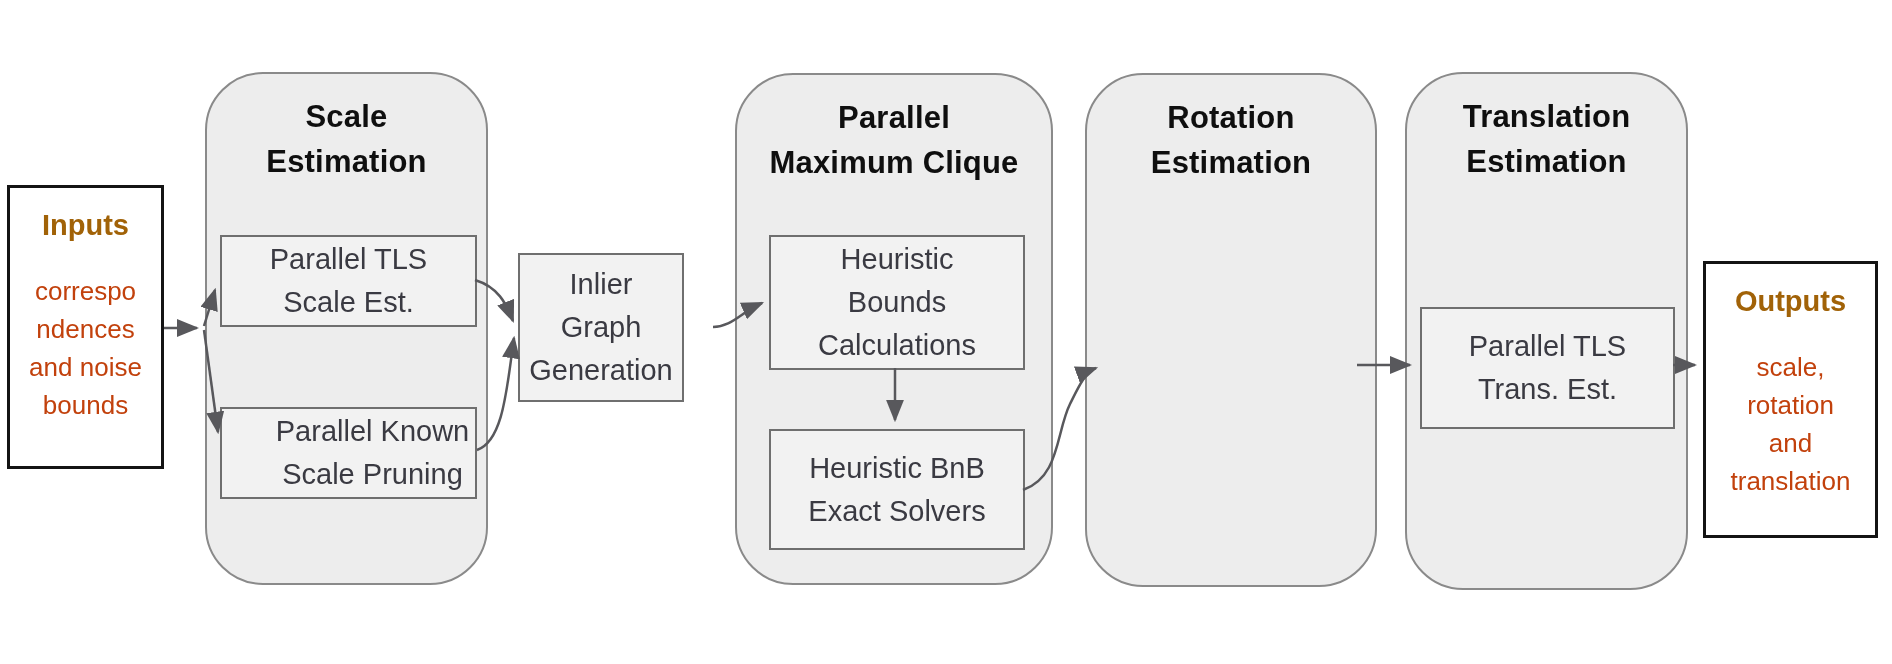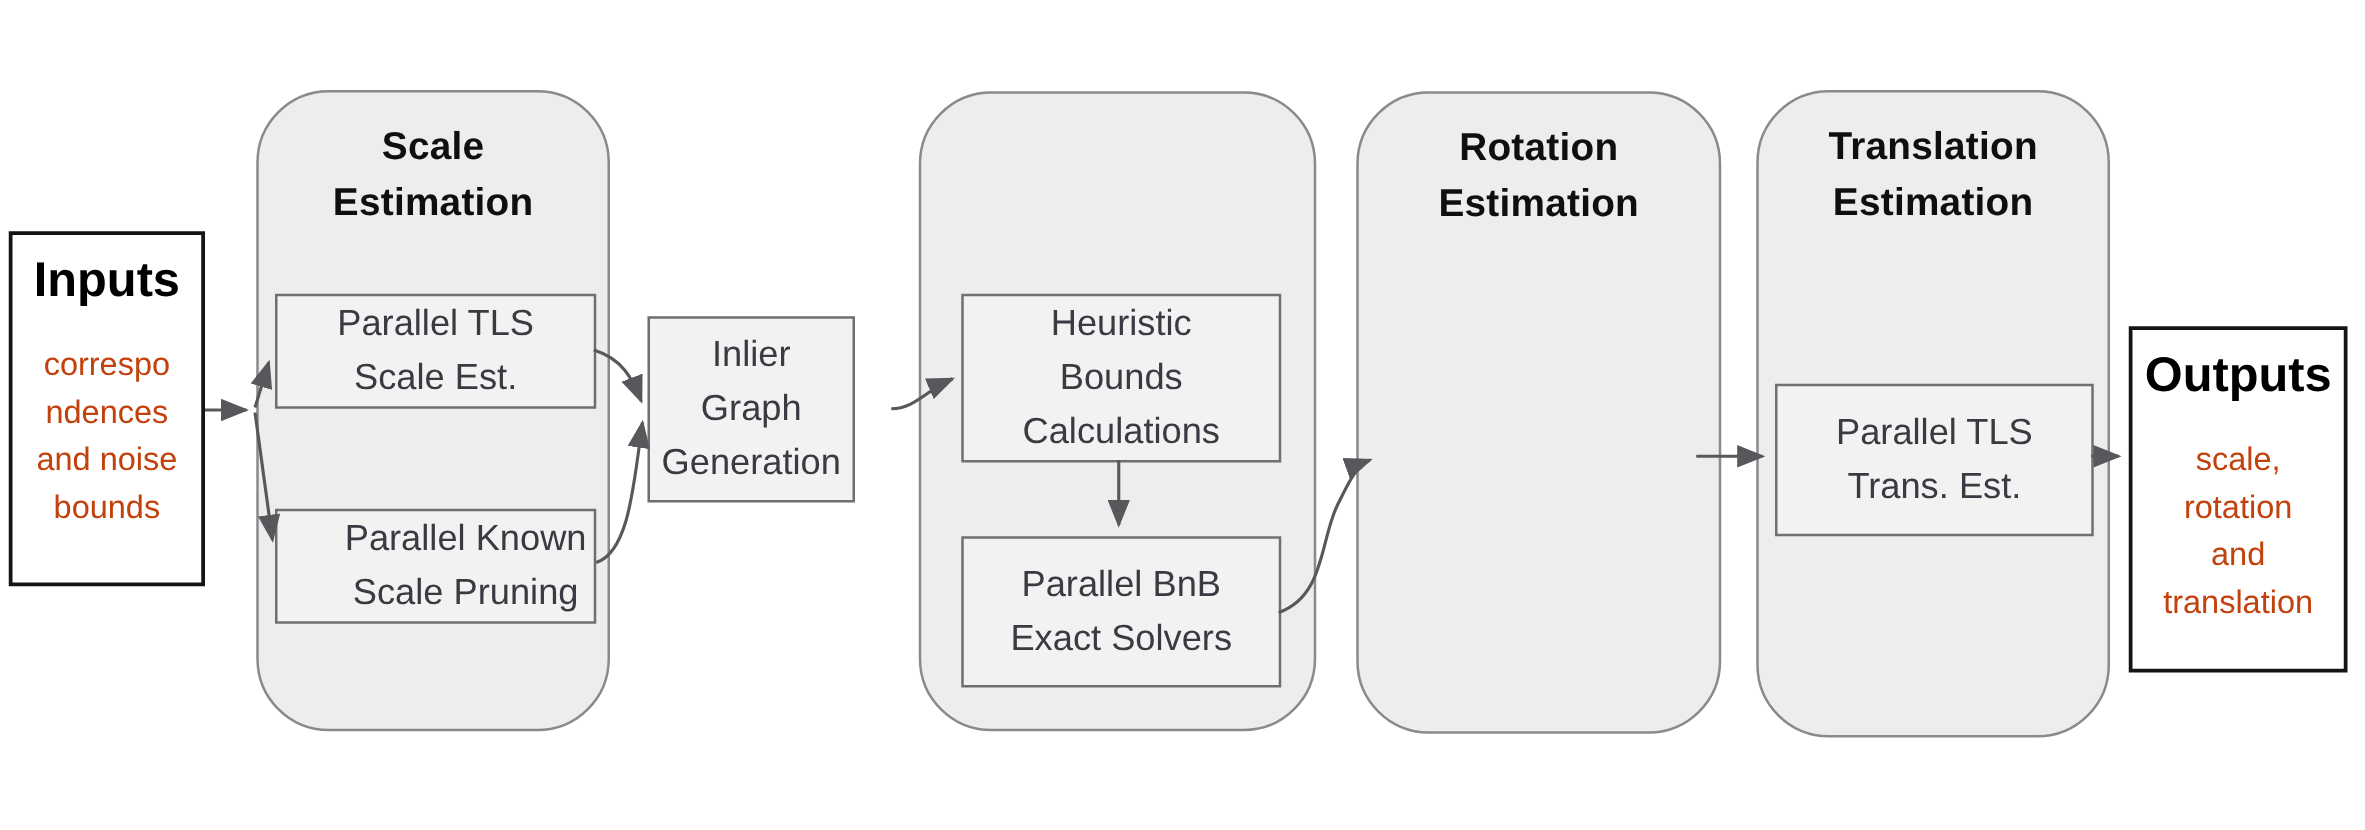--- a/index.html
+++ b/index.html
@@ -52,23 +52,23 @@
   .io-box {
     position: absolute;
     background: #ffffff;
     border: 3px solid #141414;
     box-sizing: border-box;
     text-align: center;
   }
   .io-title {
     margin-top: 20px;
     font-weight: bold;
-    font-size: 39px;
+    font-size: 29px;
     line-height: 34px;
-    color: #000000;
+    color: #a16207;
   }
   .io-body {
     margin-top: 30px;
     font-size: 26px;
     line-height: 38px;
     color: #c2410c;
     white-space: pre-line;
   }
   
   .inputs-box   { left: 7px;    top: 185px; width: 157px; height: 284px; }
@@ -123,24 +123,26 @@
 Scale Est.</div>
     <div class="node node-pruning">Parallel Known
 Scale Pruning</div>
   </div>
 
   <div class="node node-inlier">Inlier
 Graph
 Generation</div>
 
   <div class="stage stage-pmc">
+    <div class="stage-title">Parallel
+Maximum Clique</div>
     <div class="node node-heur">Heuristic
 Bounds
 Calculations</div>
-    <div class="node node-bnb">Parallel BnB
+    <div class="node node-bnb">Heuristic BnB
 Exact Solvers</div>
   </div>
 
   <div class="stage stage-rot">
     <div class="stage-title">Rotation
 Estimation</div>
   </div>
 
   <div class="stage stage-trans">
     <div class="stage-title">Translation

